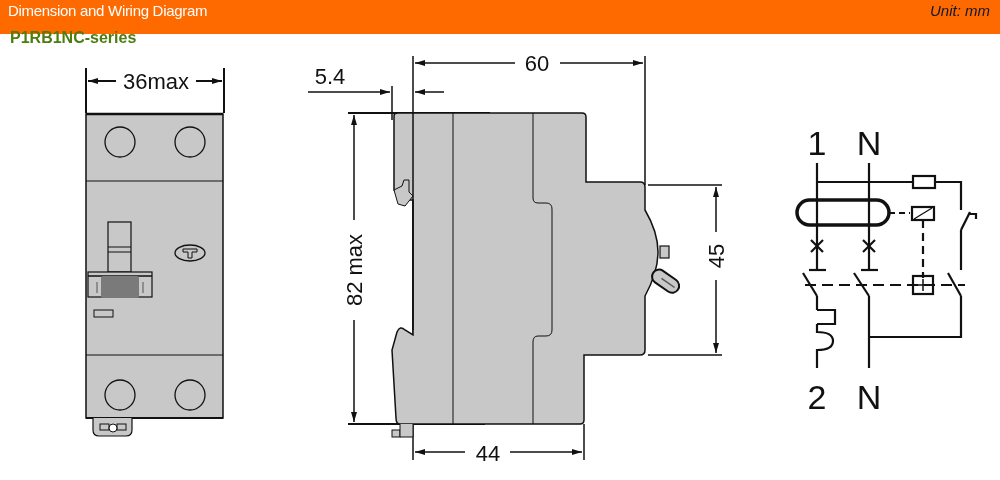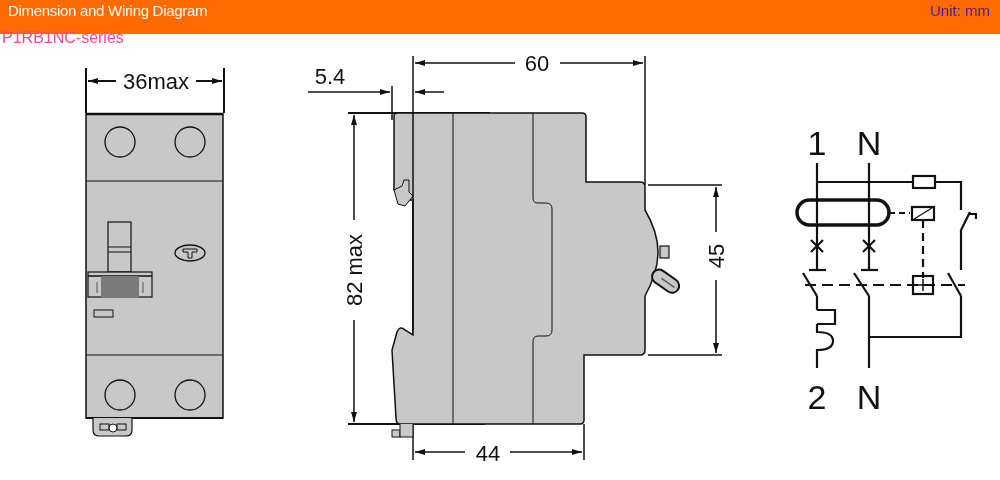--- a/index.html
+++ b/index.html
@@ -1,20 +1,20 @@
 <!DOCTYPE html>
 <html><head>
 <meta charset="utf-8">
 <style>
   html, body { margin:0; padding:0; background:#ffffff; }
   body { width:1000px; height:480px; position:relative; overflow:hidden; font-family:"Liberation Sans", sans-serif; }
   .header-bar { position:absolute; left:0; top:0; width:1000px; height:34px; background:#ff6a00; }
   .header-title { position:absolute; left:8px; top:2px; font-size:15px; color:#ffffff; letter-spacing:-0.3px; }
-  .header-unit { position:absolute; right:10px; top:2px; font-size:15px; color:#4c1d95; }
-  .series-label { position:absolute; left:2px; top:29px; font-size:16px; font-weight:normal; color:#ec4899; }
+  .header-unit { position:absolute; right:10px; top:2px; font-size:15px; color:#0f172a;font-style:italic; }
+  .series-label { position:absolute; left:10px; top:29px; font-size:16px; font-weight:bold; color:#4d7c0f; }
   svg.drawing { position:absolute; left:0; top:0; }
   .dimtext { font-family:"Liberation Sans", sans-serif; font-size:22px; fill:#111; }
   .wiretext { font-family:"Liberation Sans", sans-serif; font-size:34px; fill:#111; }
 </style>
 </head>
 <body>
 
 <div class="header-bar">
   <span class="header-title">Dimension and Wiring Diagram</span>
   <span class="header-unit">Unit: mm</span>

